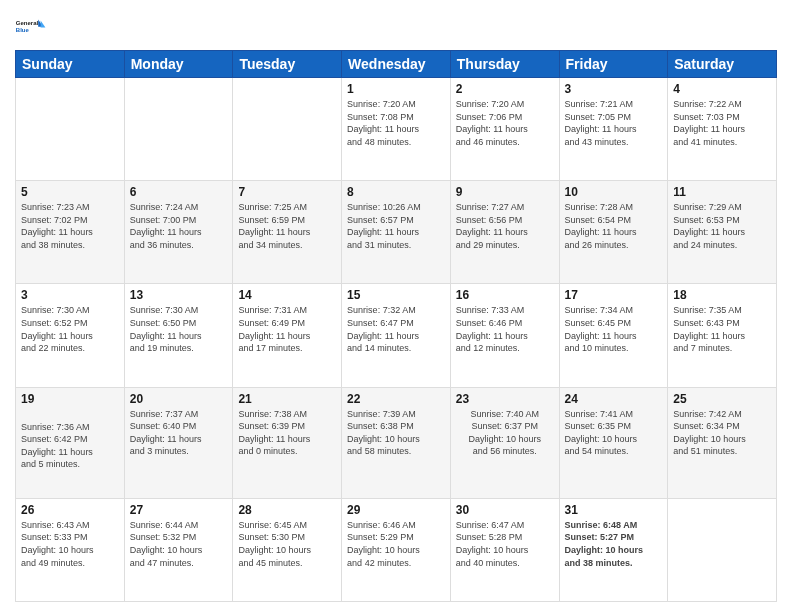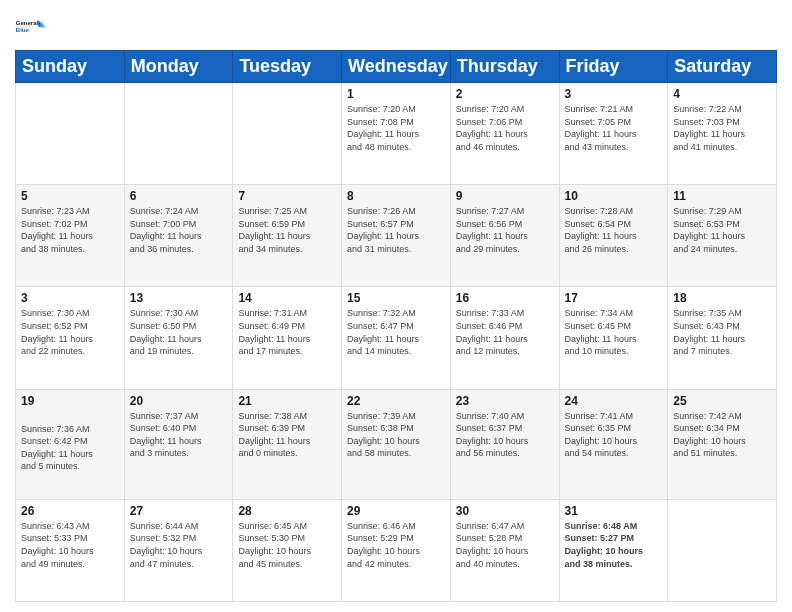--- a/index.html
+++ b/index.html
@@ -50,21 +50,21 @@
       border: 1px solid #ccc;
       border-collapse: collapse;
       width: 100%;
       table-layout: fixed;
     }
     .calendar th {
       background-color: #1565c0;
       color: #fff;
       text-align: left;
       padding: 5px 6px;
-      font-size: 18px;
+      font-size: 14px;
       font-weight: bold;
       border: 1px solid #1a4fa0;
     }
     .calendar td {
       vertical-align: top;
       padding: 4px 5px;
       border: 1px solid #ddd;
       font-size: 9.5px;
       color: #333;
       height: 82px;
@@ -168,21 +168,21 @@
           </td>
           <td class="alt-row">
             <span class="day-num">7</span>
             <div class="day-info" style="white-space: pre-line;">Sunrise: 7:25 AM
 Sunset: 6:59 PM
 Daylight: 11 hours
 and 34 minutes.</div>
           </td>
           <td class="alt-row">
             <span class="day-num">8</span>
-            <div class="day-info" style="white-space: pre-line;">Sunrise: 7:26 AM
+            <div class="day-info" style="white-space: pre-line;">Sunrise: 10:26 AM
 Sunset: 6:57 PM
 Daylight: 11 hours
 and 31 minutes.</div>
           </td>
           <td class="alt-row">
             <span class="day-num">9</span>
             <div class="day-info" style="white-space: pre-line;">Sunrise: 7:27 AM
 Sunset: 6:56 PM
 Daylight: 11 hours
 and 29 minutes.</div>
@@ -277,21 +277,21 @@
           </td>
           <td class="alt-row">
             <span class="day-num">22</span>
             <div class="day-info" style="white-space: pre-line;">Sunrise: 7:39 AM
 Sunset: 6:38 PM
 Daylight: 10 hours
 and 58 minutes.</div>
           </td>
           <td class="alt-row">
             <span class="day-num">23</span>
-            <div class="day-info" style="white-space: pre-line;">Sunrise: 7:40 AM
+            <div class="day-info" style="white-space: pre-line; text-align: center;">Sunrise: 7:40 AM
 Sunset: 6:37 PM
 Daylight: 10 hours
 and 56 minutes.</div>
           </td>
           <td class="alt-row">
             <span class="day-num">24</span>
             <div class="day-info" style="white-space: pre-line;">Sunrise: 7:41 AM
 Sunset: 6:35 PM
 Daylight: 10 hours
 and 54 minutes.</div>

